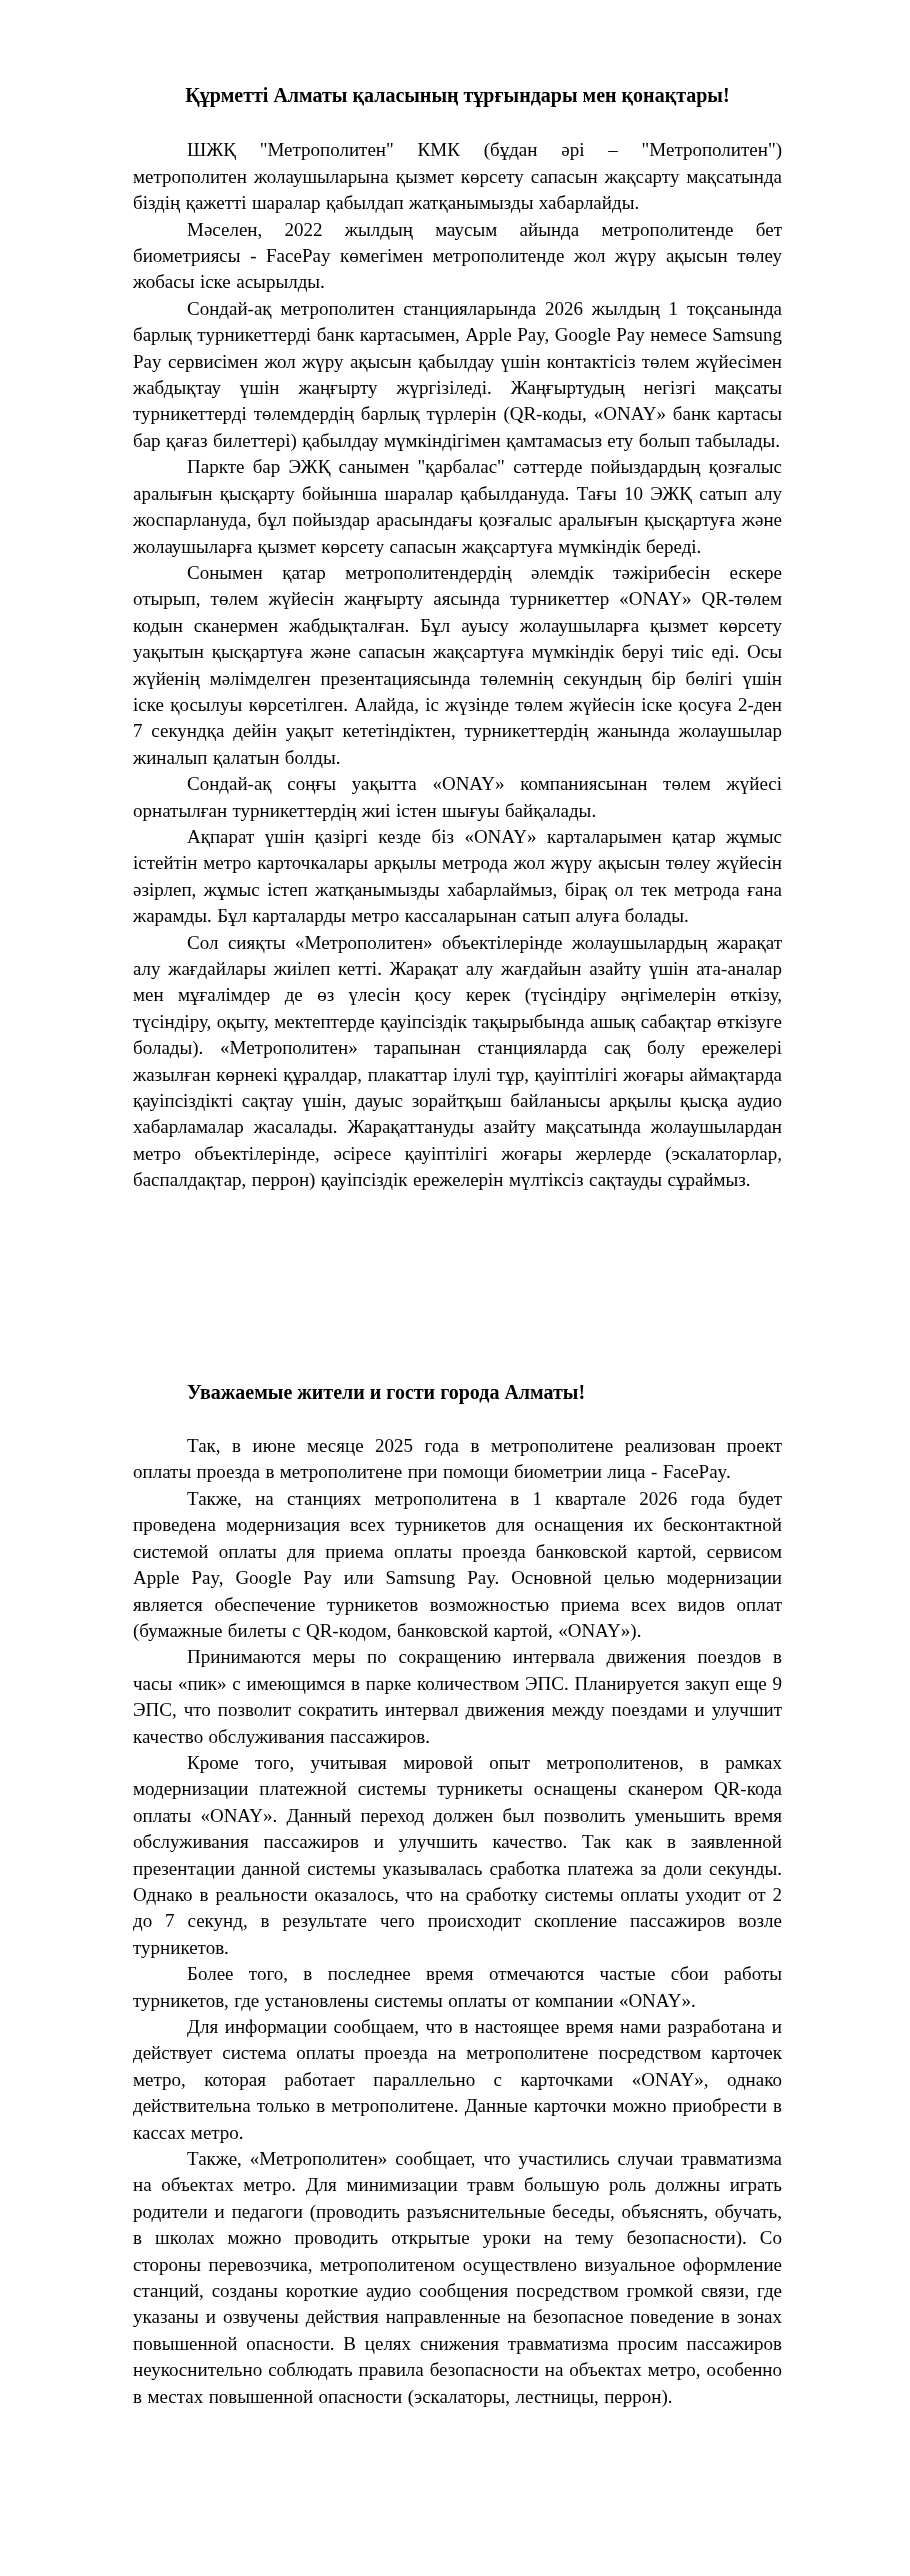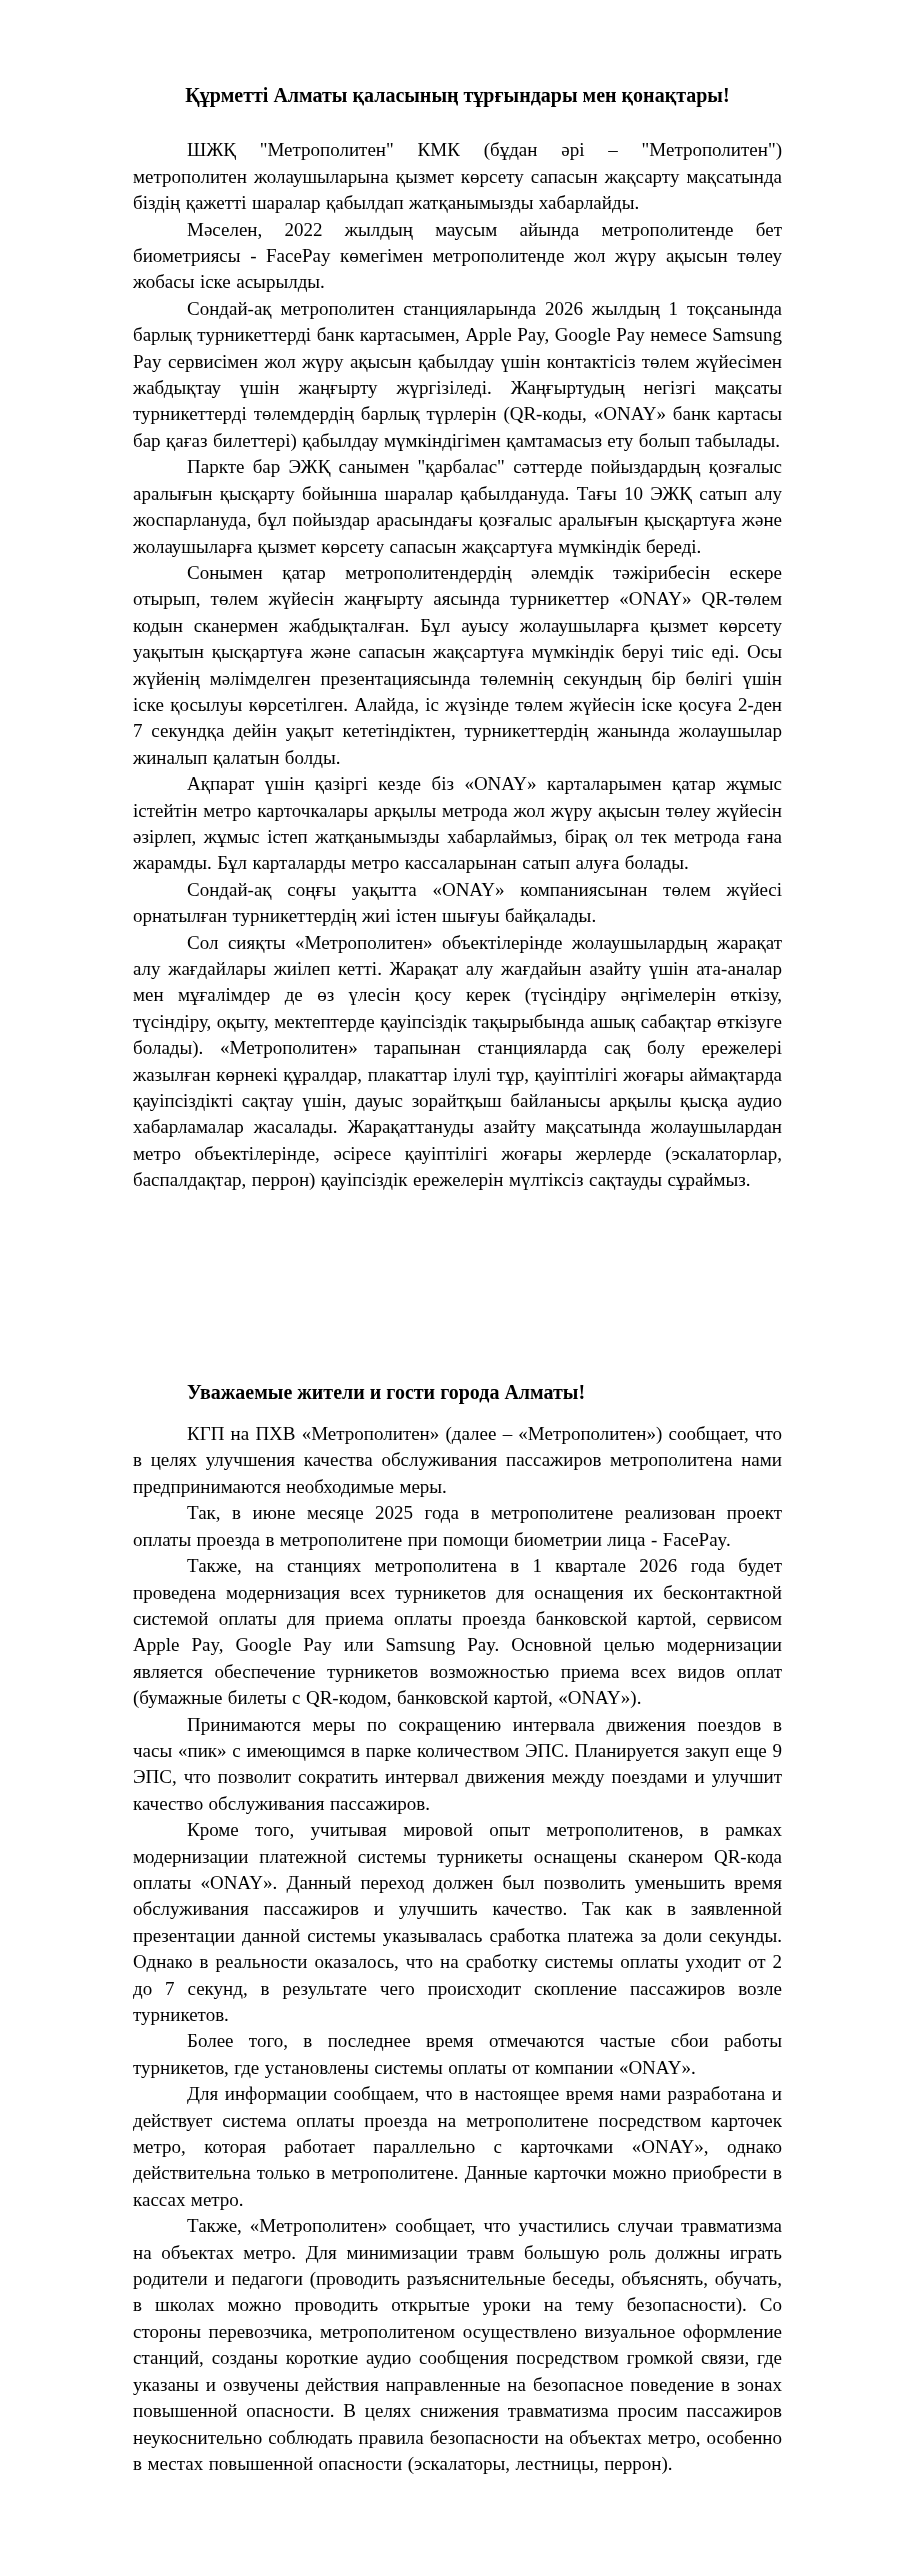--- a/index.html
+++ b/index.html
@@ -21,21 +21,21 @@
     overflow: hidden;
   }
   .doc-title-center {
     margin: 0 0 29px 0;
     font-size: 20px;
     font-weight: bold;
     text-align: center;
     line-height: 26.4px;
   }
   .doc-title-left {
-    margin: 0 0 16px 0;
+    margin: 0 0 28px 0;
     font-size: 20px;
     font-weight: bold;
     text-align: left;
     text-indent: 54px;
     line-height: 26.4px;
   }
   .doc-paragraph {
     margin: 0;
     text-align: justify;
     text-indent: 54px;
@@ -51,31 +51,30 @@
 <div class="page">
 
   <section>
     <h1 class="doc-title-center">Құрметті Алматы қаласының тұрғындары мен қонақтары!</h1>
 
     <p class="doc-paragraph">ШЖҚ "Метрополитен" КМК (бұдан әрі – "Метрополитен") метрополитен жолаушыларына қызмет көрсету сапасын жақсарту мақсатында біздің қажетті шаралар қабылдап жатқанымызды хабарлайды.</p>
     <p class="doc-paragraph">Мәселен, 2022 жылдың маусым айында метрополитенде бет биометриясы - FacePay көмегімен метрополитенде жол жүру ақысын төлеу жобасы іске асырылды.</p>
     <p class="doc-paragraph">Сондай-ақ метрополитен станцияларында 2026 жылдың 1 тоқсанында барлық турникеттерді банк картасымен, Apple Pay, Google Pay немесе Samsung Pay сервисімен жол жүру ақысын қабылдау үшін контактісіз төлем жүйесімен жабдықтау үшін жаңғырту жүргізіледі. Жаңғыртудың негізгі мақсаты турникеттерді төлемдердің барлық түрлерін (QR-коды, «ONAY» банк картасы бар қағаз билеттері) қабылдау мүмкіндігімен қамтамасыз ету болып табылады.</p>
     <p class="doc-paragraph">Паркте бар ЭЖҚ санымен "қарбалас" сәттерде пойыздардың қозғалыс аралығын қысқарту бойынша шаралар қабылдануда. Тағы 10 ЭЖҚ сатып алу жоспарлануда, бұл пойыздар арасындағы қозғалыс аралығын қысқартуға және жолаушыларға қызмет көрсету сапасын жақсартуға мүмкіндік береді.</p>
     <p class="doc-paragraph">Сонымен қатар метрополитендердің әлемдік тәжірибесін ескере отырып, төлем жүйесін жаңғырту аясында турникеттер «ONAY» QR-төлем кодын сканермен жабдықталған. Бұл ауысу жолаушыларға қызмет көрсету уақытын қысқартуға және сапасын жақсартуға мүмкіндік беруі тиіс еді. Осы жүйенің мәлімделген презентациясында төлемнің секундың бір бөлігі үшін іске қосылуы көрсетілген. Алайда, іс жүзінде төлем жүйесін іске қосуға 2-ден 7 секундқа дейін уақыт кететіндіктен, турникеттердің жанында жолаушылар жиналып қалатын болды.</p>
+    <p class="doc-paragraph">Сондай-ақ соңғы уақытта «ONAY» компаниясынан төлем жүйесі орнатылған турникеттердің жиі істен шығуы байқалады.</p>
     <p class="doc-paragraph">Ақпарат үшін қазіргі кезде біз «ONAY» карталарымен қатар жұмыс істейтін метро карточкалары арқылы метрода жол жүру ақысын төлеу жүйесін әзірлеп, жұмыс істеп жатқанымызды хабарлаймыз, бірақ ол тек метрода ғана жарамды. Бұл карталарды метро кассаларынан сатып алуға болады.</p>
-    <p class="doc-paragraph">Сондай-ақ соңғы уақытта «ONAY» компаниясынан төлем жүйесі орнатылған турникеттердің жиі істен шығуы байқалады.</p>
     <p class="doc-paragraph">Сол сияқты «Метрополитен» объектілерінде жолаушылардың жарақат алу жағдайлары жиілеп кетті. Жарақат алу жағдайын азайту үшін ата-аналар мен мұғалімдер де өз үлесін қосу керек (түсіндіру әңгімелерін өткізу, түсіндіру, оқыту, мектептерде қауіпсіздік тақырыбында ашық сабақтар өткізуге болады). «Метрополитен» тарапынан станцияларда сақ болу ережелері жазылған көрнекі құралдар, плакаттар ілулі тұр, қауіптілігі жоғары аймақтарда қауіпсіздікті сақтау үшін, дауыс зорайтқыш байланысы арқылы қысқа аудио хабарламалар жасалады. Жарақаттануды азайту мақсатында жолаушылардан метро объектілерінде, әсіресе қауіптілігі жоғары жерлерде (эскалаторлар, баспалдақтар, перрон) қауіпсіздік ережелерін мүлтіксіз сақтауды сұраймыз.</p>
   </section>
 
   <div class="section-spacer"></div>
 
   <section>
     <h2 class="doc-title-left">Уважаемые жители и гости города Алматы!</h2>
 
-    <p class="doc-paragraph">КГП на ПХВ «Метрополитен» (далее – «Метрополитен») сообщает, что в целях улучшения качества обслуживания пассажиров метрополитена нами предпринимаются необходимые меры.</p>
     <p class="doc-paragraph">Так, в июне месяце 2025 года в метрополитене реализован проект оплаты проезда в метрополитене при помощи биометрии лица - FacePay.</p>
     <p class="doc-paragraph">Также, на станциях метрополитена в 1 квартале 2026 года будет проведена модернизация всех турникетов для оснащения их бесконтактной системой оплаты для приема оплаты проезда банковской картой, сервисом Apple Pay, Google Pay или Samsung Pay. Основной целью модернизации является обеспечение турникетов возможностью приема всех видов оплат (бумажные билеты с QR-кодом, банковской картой, «ONAY»).</p>
     <p class="doc-paragraph">Принимаются меры по сокращению интервала движения поездов в часы «пик» с имеющимся в парке количеством ЭПС. Планируется закуп еще 9 ЭПС, что позволит сократить интервал движения между поездами и улучшит качество обслуживания пассажиров.</p>
     <p class="doc-paragraph">Кроме того, учитывая мировой опыт метрополитенов, в рамках модернизации платежной системы турникеты оснащены сканером QR-кода оплаты «ONAY». Данный переход должен был позволить уменьшить время обслуживания пассажиров и улучшить качество. Так как в заявленной презентации данной системы указывалась сработка платежа за доли секунды. Однако в реальности оказалось, что на сработку системы оплаты уходит от 2 до 7 секунд, в результате чего происходит скопление пассажиров возле турникетов.</p>
     <p class="doc-paragraph">Более того, в последнее время отмечаются частые сбои работы турникетов, где установлены системы оплаты от компании «ONAY».</p>
     <p class="doc-paragraph">Для информации сообщаем, что в настоящее время нами разработана и действует система оплаты проезда на метрополитене посредством карточек метро, которая работает параллельно с карточками «ONAY», однако действительна только в метрополитене. Данные карточки можно приобрести в кассах метро.</p>
     <p class="doc-paragraph">Также, «Метрополитен» сообщает, что участились случаи травматизма на объектах метро. Для минимизации травм большую роль должны играть родители и педагоги (проводить разъяснительные беседы, объяснять, обучать, в школах можно проводить открытые уроки на тему безопасности). Со стороны перевозчика, метрополитеном осуществлено визуальное оформление станций, созданы короткие аудио сообщения посредством громкой связи, где указаны и озвучены действия направленные на безопасное поведение в зонах повышенной опасности. В целях снижения травматизма просим пассажиров неукоснительно соблюдать правила безопасности на объектах метро, особенно в местах повышенной опасности (эскалаторы, лестницы, перрон).</p>
   </section>
 
 </div>

